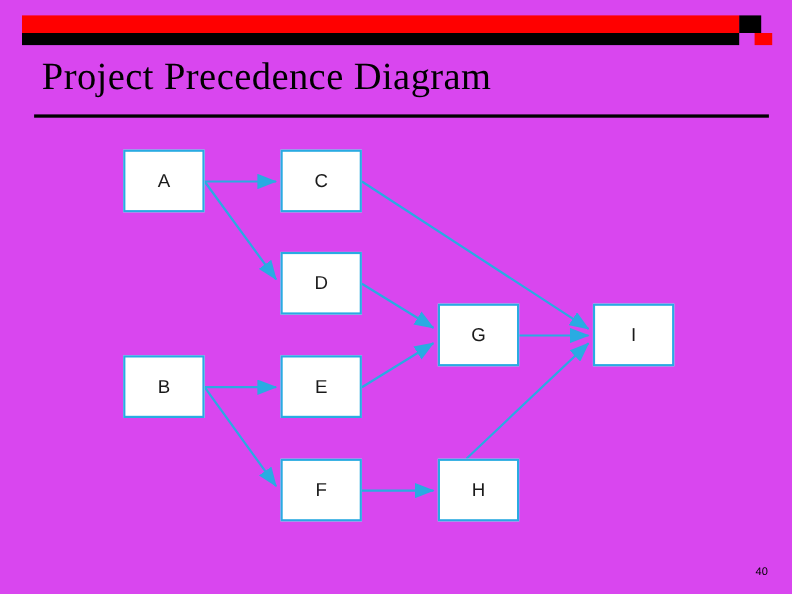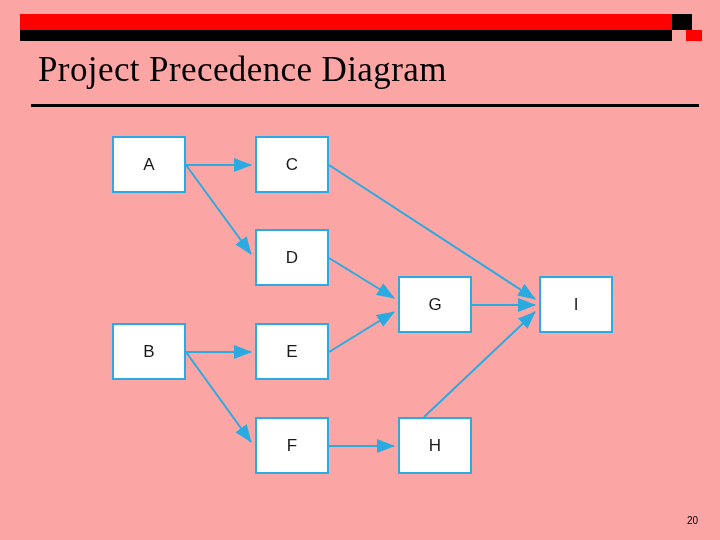--- a/index.html
+++ b/index.html
@@ -4,21 +4,21 @@
 <style>
   html, body {
     margin: 0;
     padding: 0;
     background: #ffffff;
   }
   #slide {
     position: relative;
     width: 720px;
     height: 540px;
-    background: #fca5a5;
+    background: #d946ef;
     overflow: hidden;
     font-family: "Liberation Serif", "DejaVu Serif", serif;
   }
 
   
   .banner-red-bar {
     position: absolute;
     left: 20px;
     top: 14px;
     width: 652px;
@@ -169,15 +169,15 @@
         </div>
         <div class="node-box" style="left: 398px; top: 305px; width: 74px; height: 57px; border-color: rgb(41, 171, 226); background: rgb(255, 255, 255); color: rgb(26, 26, 26);">
           <span>H</span>
         </div>
         <div class="node-box" style="left: 539px; top: 164px; width: 74px; height: 57px; border-color: rgb(41, 171, 226); background: rgb(255, 255, 255); color: rgb(26, 26, 26);">
           <span>I</span>
         </div>
       </div>
   </div>
 
-  <div class="page-number">20</div>
+  <div class="page-number">40</div>
 
 </div>
 
 </body></html>

